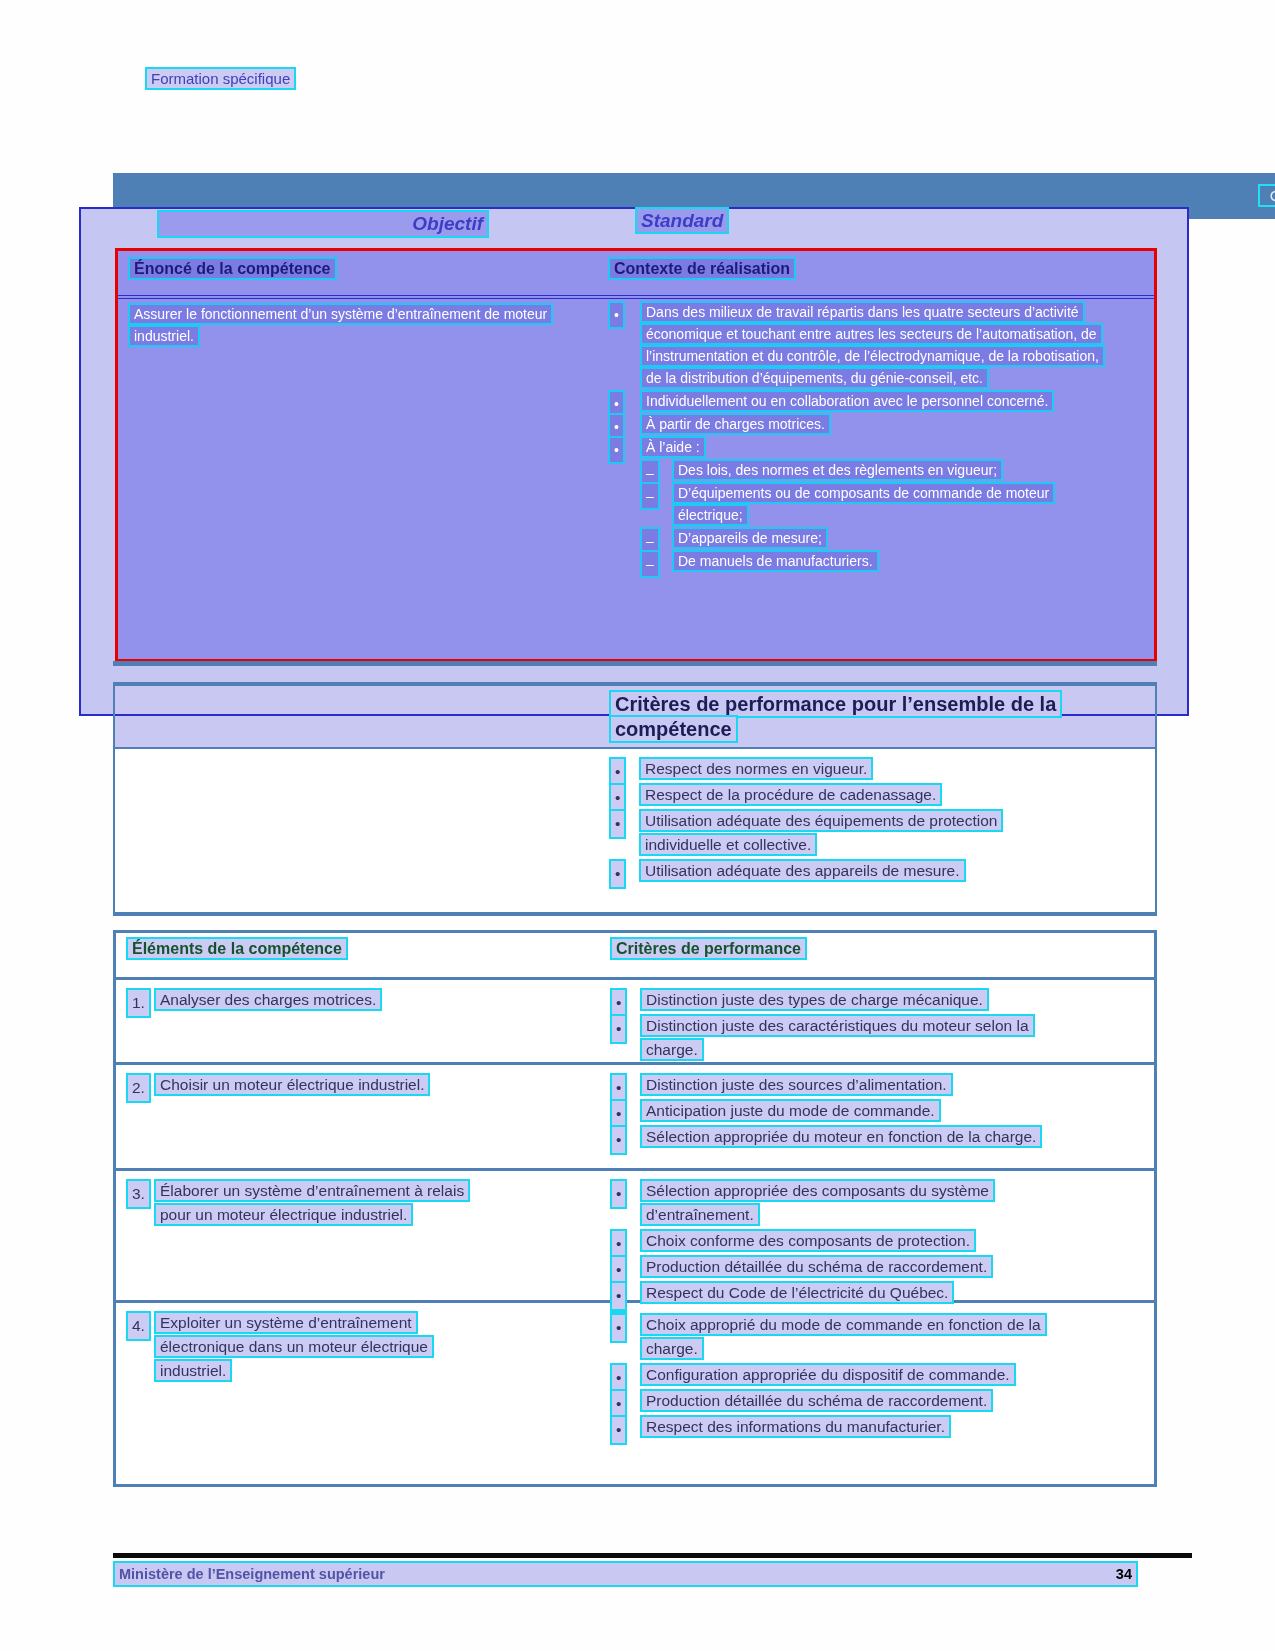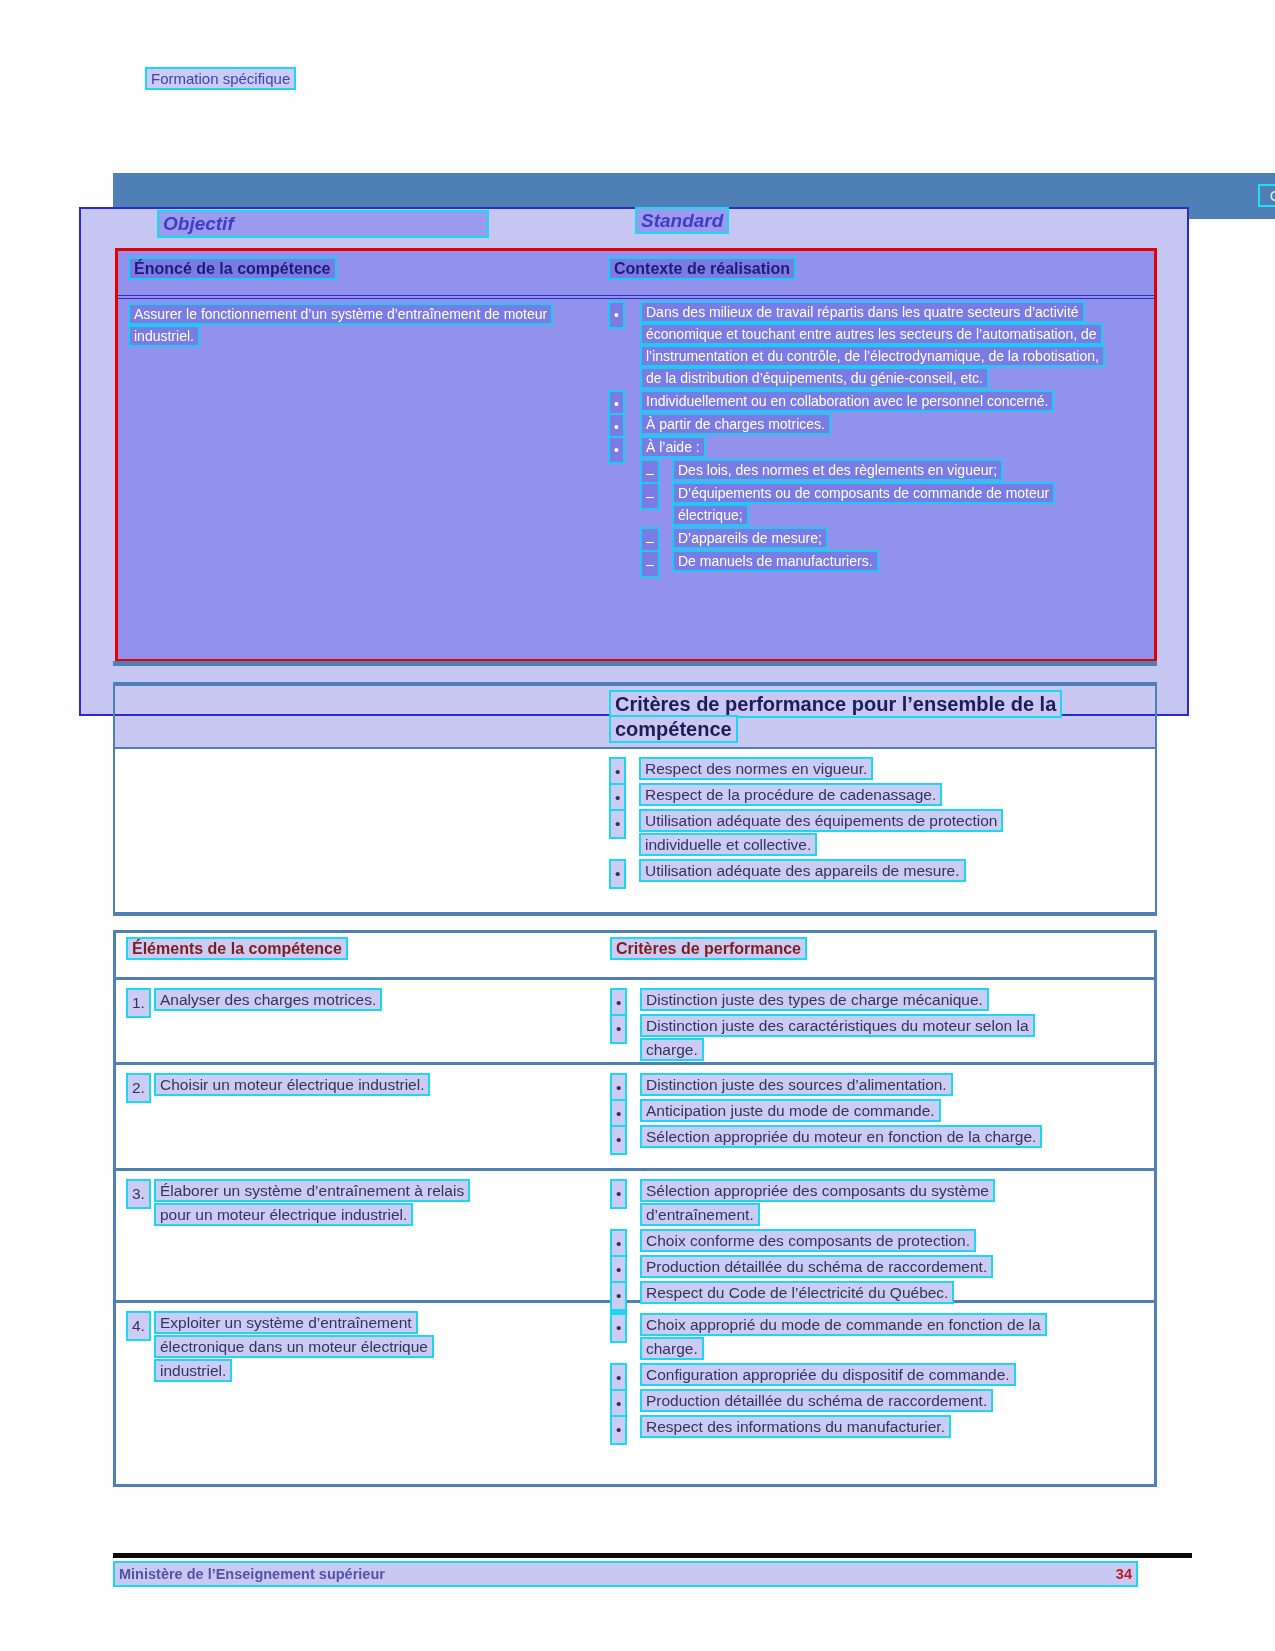--- a/index.html
+++ b/index.html
@@ -15,21 +15,21 @@
 
   
   .code-bar{left:113px;top:142px;width:1262px;height:46px;background:#4e7fb5;margin-top:31px;}
   .code-box{position:absolute;right:28px;top:11px;font-size:15px;padding:1px 10px;}
   .code-box .gap{display:inline-block;width:18px;}
 
   
   .overlay{left:79px;top:207px;width:1074px;height:505px;background:#c6c6f3;border:2px solid #2b2bcc;}
 
   .obj-label{left:125px;top:210px;font-size:19px;font-weight:bold;font-style:italic;color:#3d3dc8;}
-  .obj-label .hl{background:#9b9bee;}
+  .obj-label .hl{background:#9b9bee;text-align:right;}
   .obj-wide{display:inline-block;width:320px;}
 
   
   .t1{left:115px;top:248px;width:1004px;height:408px;background:#9292ec;border:3px solid #e80000;}
   .t1 .hdr{position:absolute;top:9px;font-size:16px;font-weight:bold;color:#1c1c78;}
   .t1-div{position:absolute;left:0;right:0;top:44px;height:2px;
           border-top:1px solid #2b2bd2;border-bottom:1px solid #2b2bd2;}
   .t1 .body-text{font-size:14px;line-height:22px;color:#ffffff;}
   .enonce{position:absolute;left:10px;top:52px;width:472px;}
   .ctx{position:absolute;left:488px;top:50px;width:512px;}
@@ -47,32 +47,32 @@
   .t2-head{position:absolute;left:494px;top:6px;width:452px;font-size:20px;font-weight:bold;
            line-height:25px;color:#1d1d55;}
   .t2-div{position:absolute;left:0;right:0;top:61px;height:2px;background:#4e7fb5;}
   .t2-body{position:absolute;left:0;right:0;top:63px;bottom:0;background:#ffffff;}
   .blist{position:absolute;font-size:15.5px;line-height:24px;color:#33335e;}
   .blist .li{padding-left:30px;margin-bottom:2px;}
   .blist .li>.mk{left:0;}
 
   
   .t3{left:113px;top:930px;width:1006px;height:551px;border:3px solid #4e7fb5;background:#ffffff;}
-  .t3 .hdr{position:absolute;top:7px;font-size:16px;font-weight:bold;color:#7f1d1d;}
+  .t3 .hdr{position:absolute;top:7px;font-size:16px;font-weight:bold;color:#14532d;}
   .t3-line{position:absolute;left:0;right:0;height:3px;background:#4e7fb5;}
   .el-label{position:absolute;left:10px;width:372px;font-size:15.5px;line-height:24px;color:#33335e;}
   .el-label .li{padding-left:28px;}
   .el-label .num{position:absolute;left:0;top:0;}
 
   
   .f-line{left:113px;top:1553px;width:1047px;height:5px;background:#0a0a0a;}
   .f-bar{left:113px;top:1561px;width:1013px;height:22px;background:#c8c8f2;border:2px solid #18d8f2;
          display:flex;justify-content:space-between;align-items:center;padding:0 4px;
          font-size:14.5px;font-weight:bold;color:#5252a6;}
-  .f-bar .pg{color:#b91c1c;}
+  .f-bar .pg{color:#000000;}
 </style>
 </head>
 <body>
 
 <div class="page">
 
   <div class="abs" style="left:113px;top:70px;font-size:15px;color:#4040b8;">
     <span class="hl">Formation spécifique</span>
   </div>
 

